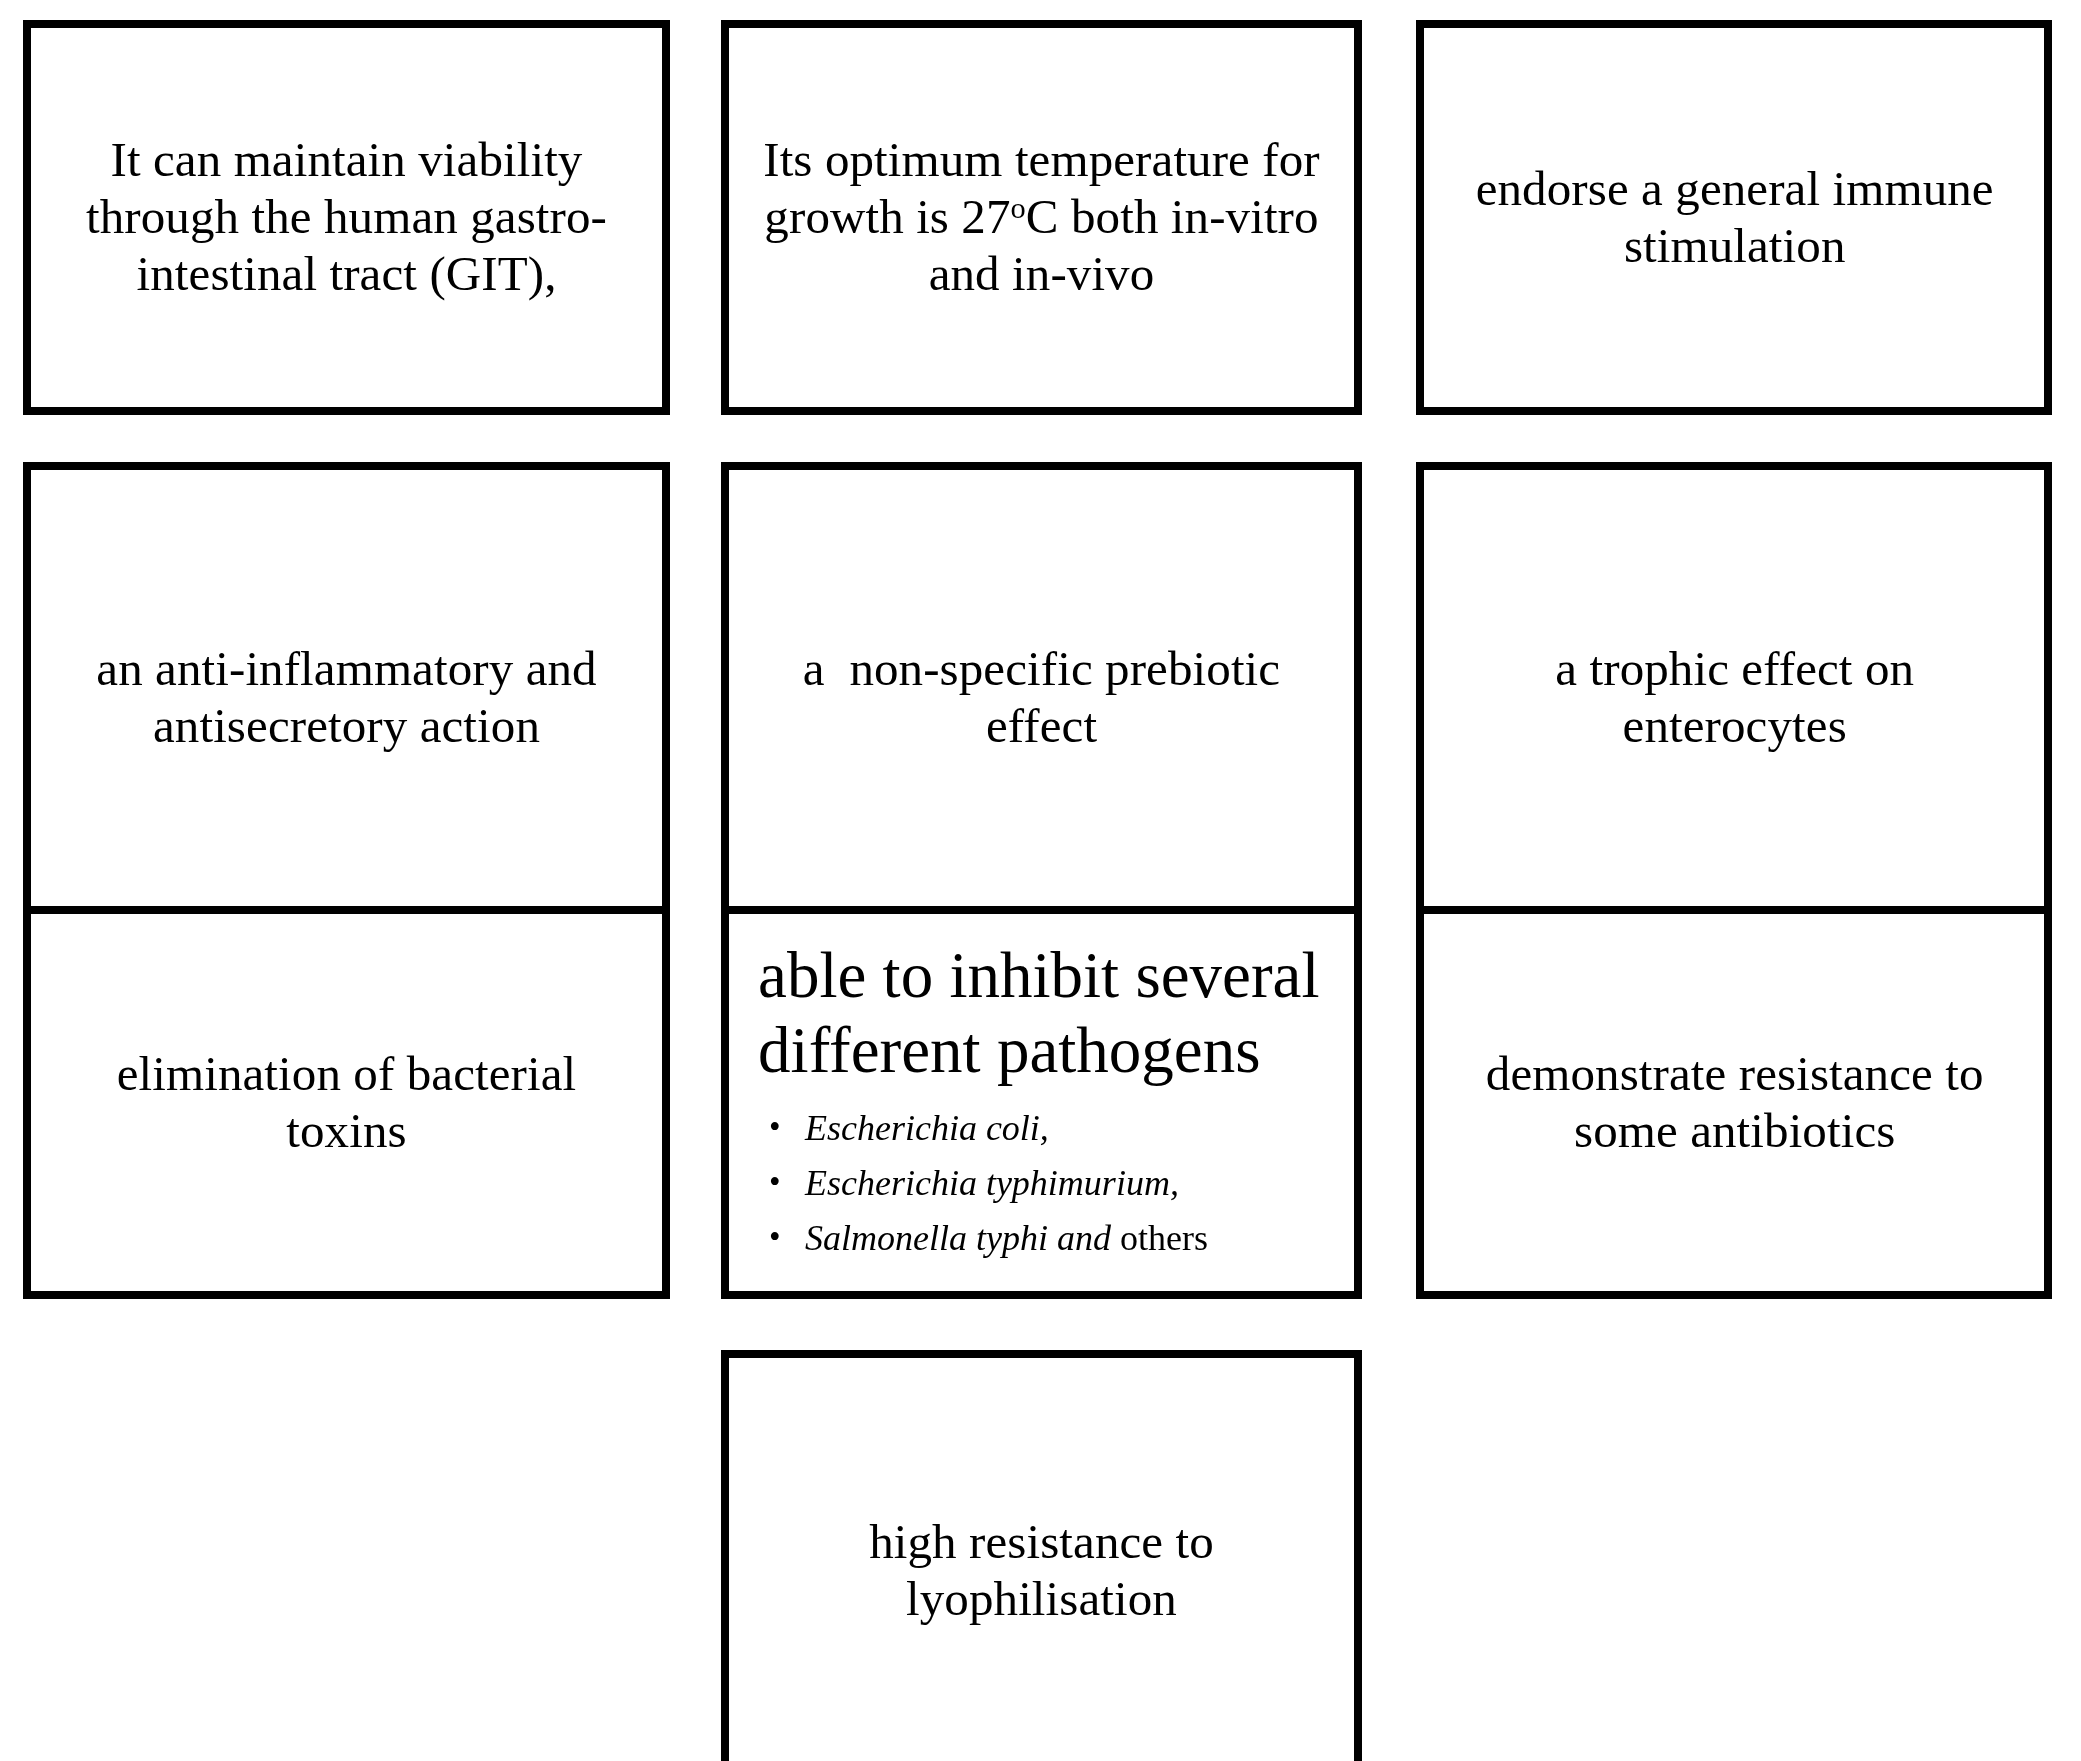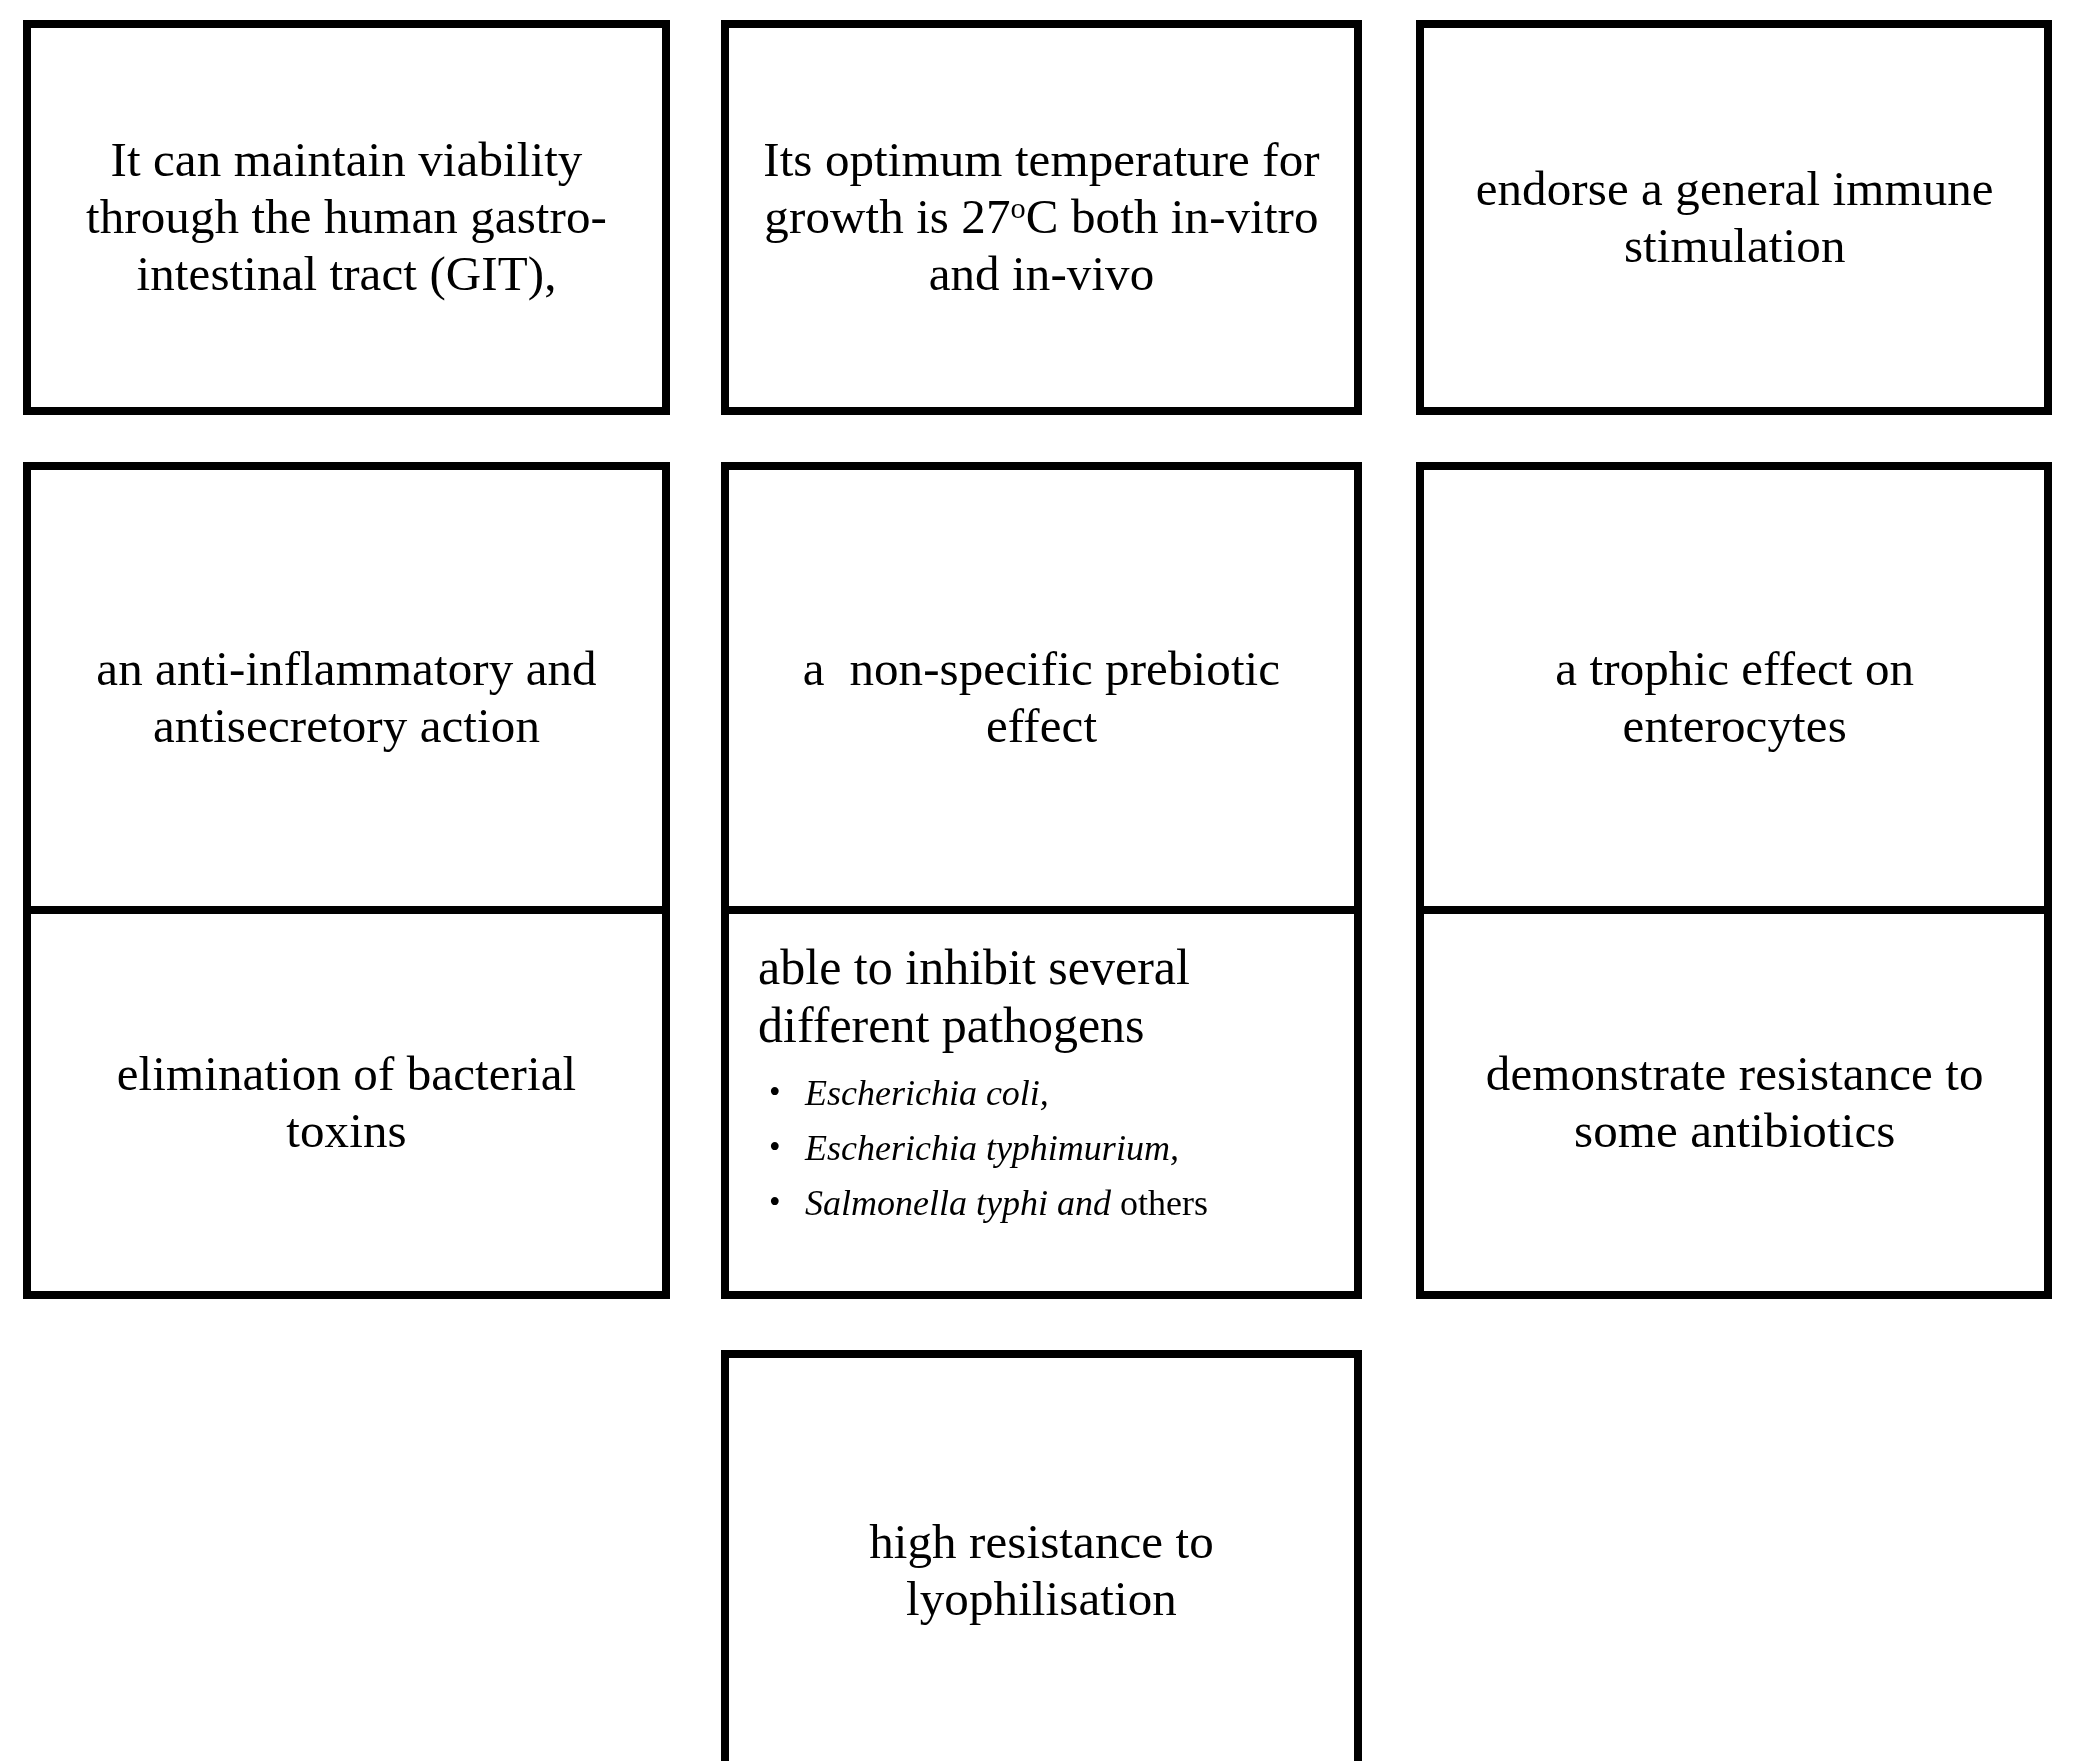--- a/index.html
+++ b/index.html
@@ -37,21 +37,21 @@
   }
   .box-text {
     text-align: center;
     font-size: 49px;
     line-height: 1.16;
     letter-spacing: 0.1px;
     white-space: pre-wrap;
   }
   .box-heading {
     text-align: left;
-    font-size: 50px;
+    font-size: 65px;
     line-height: 1.16;
     white-space: pre-wrap;
     margin: 0 0 12.7px 5.5px;
   }
   .bullet-list {
     list-style: none;
     margin: 0;
     padding: 0 0 0 16.4px;
   }
   .bullet-item {

